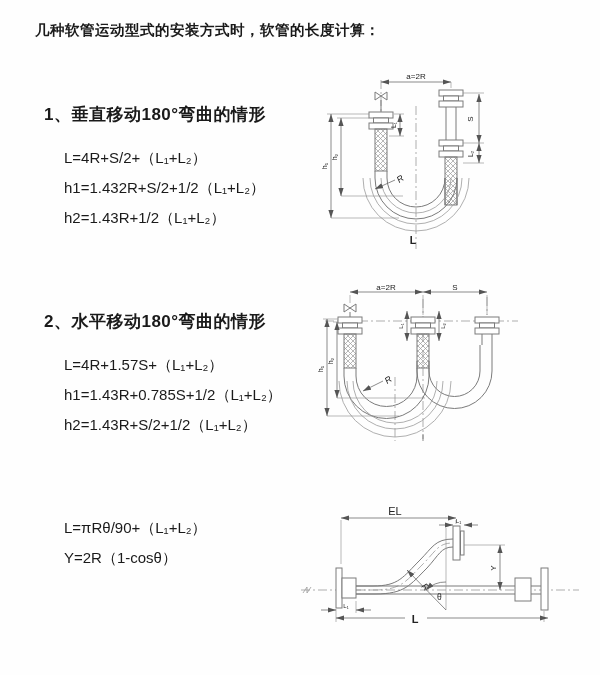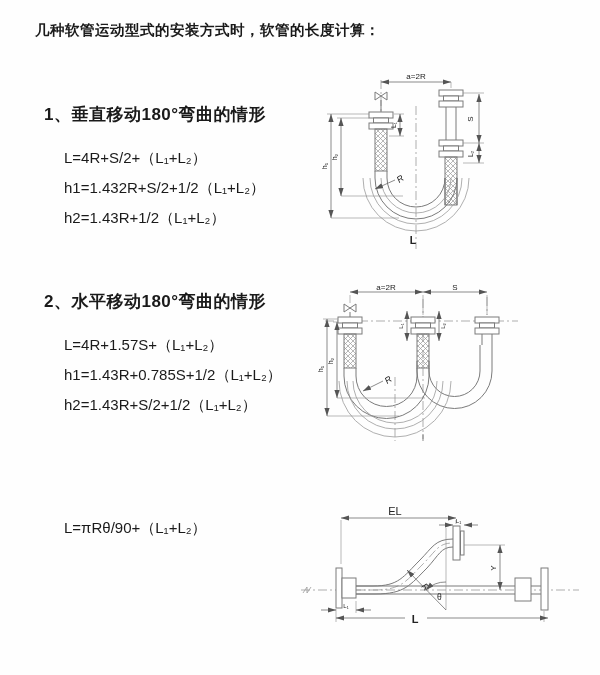--- a/index.html
+++ b/index.html
@@ -4,21 +4,21 @@
 <style>
   html,body{margin:0;padding:0}
   body{
     width:600px;height:675px;position:relative;background:#fefefe;
     font-family:"Liberation Sans","DejaVu Sans",sans-serif;color:#1a1a1a;overflow:hidden;
   }
   .title{position:absolute;left:35px;top:21px;font-size:14.5px;font-weight:bold;letter-spacing:.5px}
   .section{position:absolute;left:44px}
   .heading{font-size:17px;font-weight:bold;letter-spacing:.5px;margin:0 0 17px 0}
   .fline{margin-left:20px;font-size:15px;line-height:30px;white-space:nowrap}
-  .sec1{top:103px}.sec2{top:290px}.sec3{top:513px}
+  .sec1{top:103px}.sec2{top:310px}.sec3{top:513px}
   .d1{position:absolute;left:303px;top:66px}
   .d2{position:absolute;left:303px;top:281px}
   .d3{position:absolute;left:293px;top:498px}
   svg .ln{stroke:#7b7b7b;stroke-width:1;fill:none}
   svg .fl{stroke:#7b7b7b;stroke-width:1;fill:#fff}
   svg .thin{stroke:#9a9a9a;stroke-width:.8;fill:none}
   svg .dim{stroke:#5a5a5a;stroke-width:.7;fill:none}
   svg .ext{stroke:#8c8c8c;stroke-width:.6;fill:none}
   svg .cl{stroke:#8c8c8c;stroke-width:.7;fill:none;stroke-dasharray:9 3 2 3}
   svg text{font-family:"Liberation Sans","DejaVu Sans",sans-serif;fill:#222}
@@ -37,20 +37,21 @@
 
 <div class="section sec2">
   <div class="heading">2、水平移动180°弯曲的情形</div>
   <div class="fline">L=4R+1.57S+（L₁+L₂）</div>
   <div class="fline">h1=1.43R+0.785S+1/2（L₁+L₂）</div>
   <div class="fline">h2=1.43R+S/2+1/2（L₁+L₂）</div>
 </div>
 
 <div class="section sec3">
   <div class="fline">L=πRθ/90+（L₁+L₂）</div>
+  <div class="fline">Y=2R（1-cosθ）</div>
 </div>
 
 <svg class="d1" width="272" height="198" viewBox="0 0 272 198">
   <defs>
     <pattern id="ht" width="5" height="5" patternUnits="userSpaceOnUse">
       <line x1="0" y1="0" x2="5" y2="5" stroke="#9a9a9a" stroke-width="0.7"></line>
       <line x1="5" y1="0" x2="0" y2="5" stroke="#9a9a9a" stroke-width="0.7"></line>
     </pattern>
     <marker id="ar" markerWidth="9" markerHeight="7" refX="8" refY="2.6" orient="auto" markerUnits="userSpaceOnUse">
       <path d="M0,0 L8,2.6 L0,5.2 Z" fill="#555"></path>

